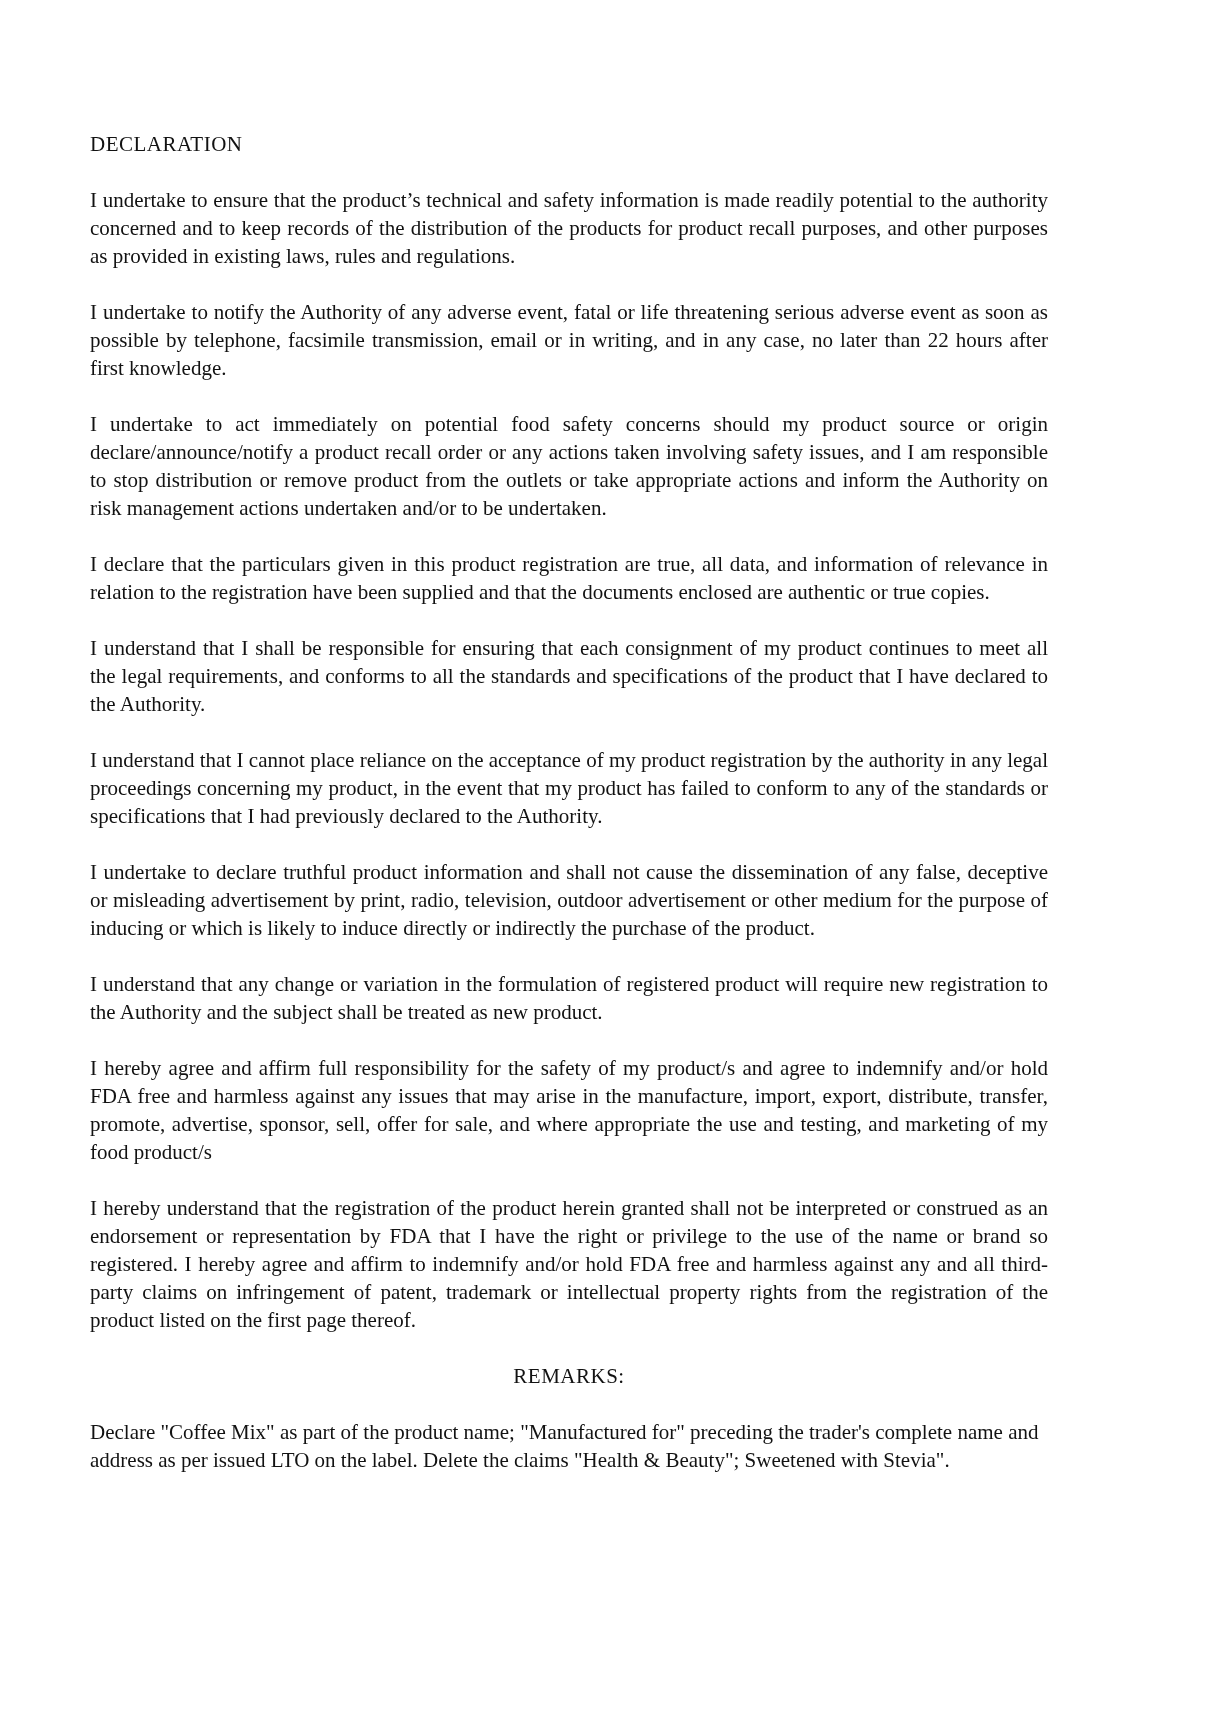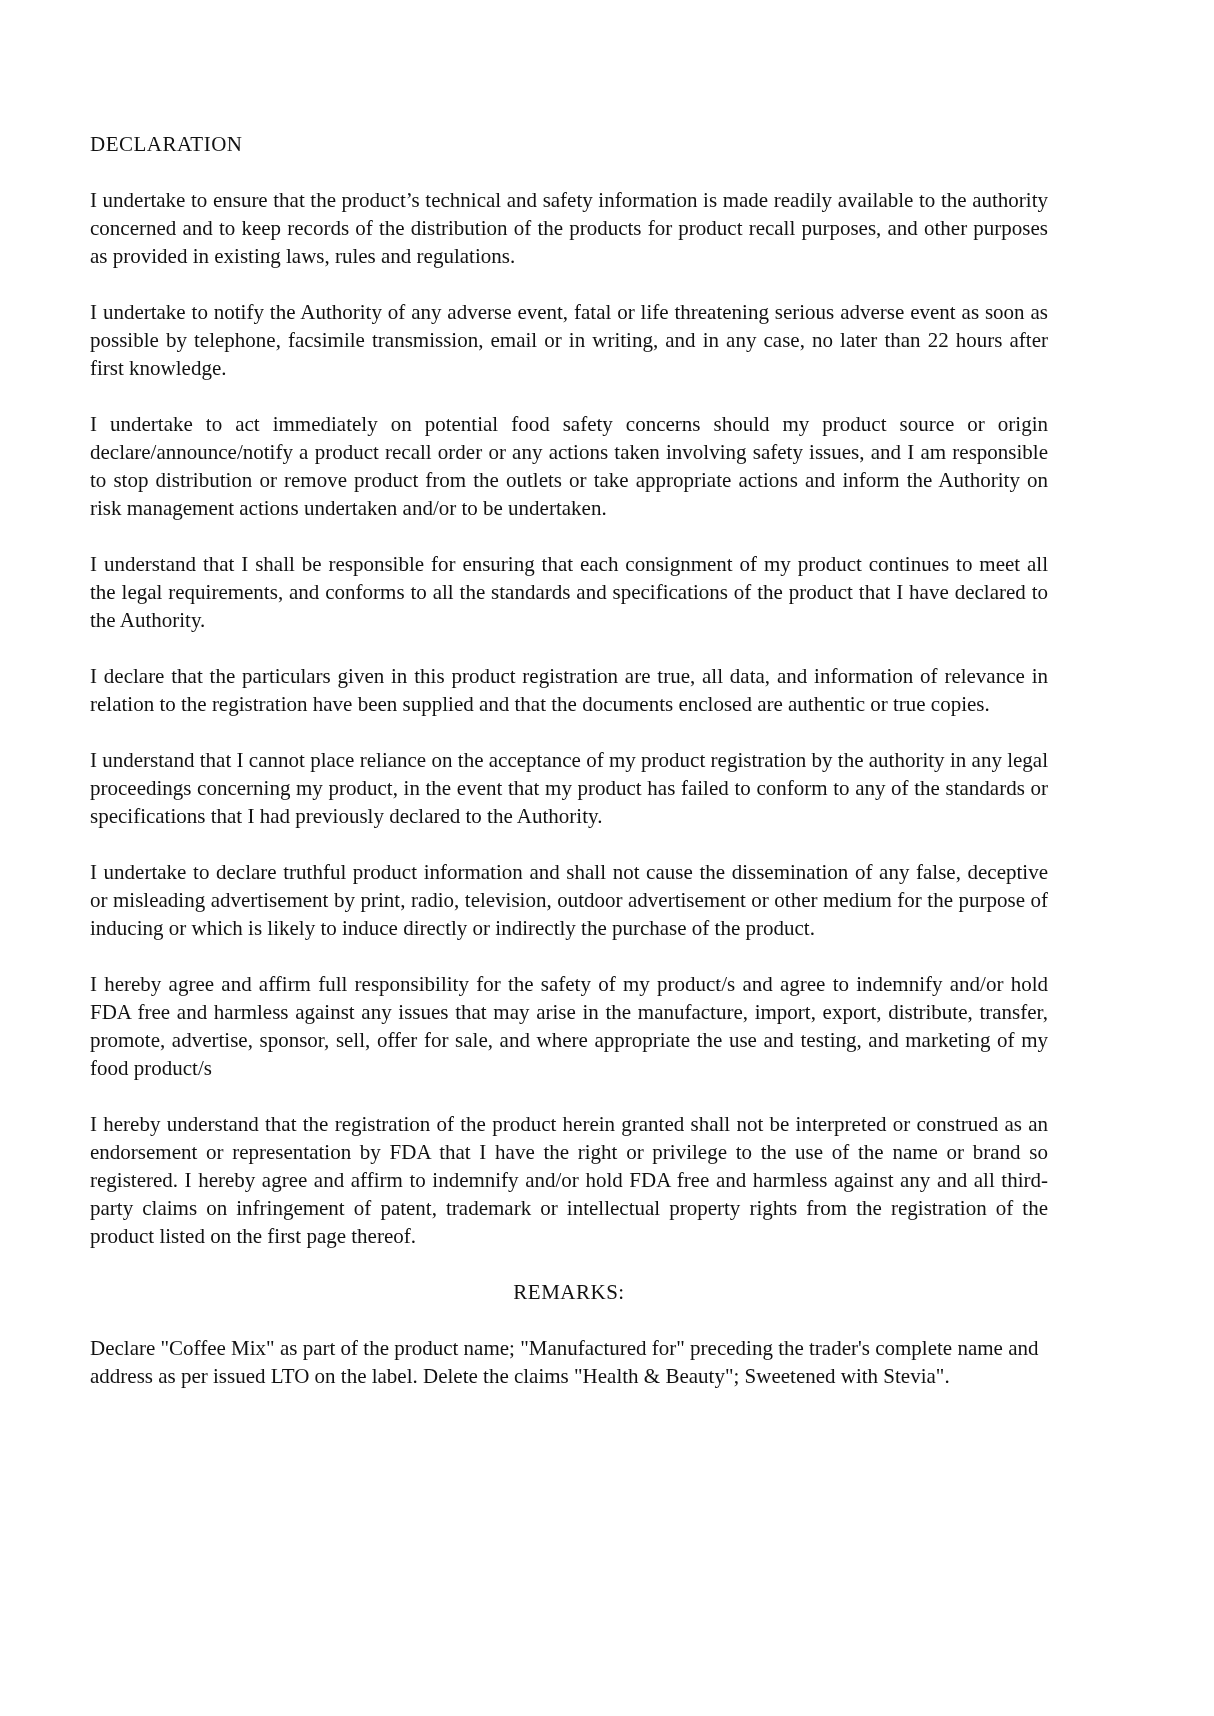--- a/index.html
+++ b/index.html
@@ -41,26 +41,27 @@
     margin: 0;
     text-align: left;
   }
 </style>
 </head>
 <body>
 
 <div class="page">
   <h1 class="doc-title">DECLARATION</h1>
 
-  <p class="para">I undertake to ensure that the product’s technical and safety information is made readily available to the authority concerned and to keep records of the distribution of the products for product recall purposes, and other purposes as provided in existing laws, rules and regulations.</p>
+  <p class="para">I undertake to ensure that the product’s technical and safety information is made readily potential to the authority concerned and to keep records of the distribution of the products for product recall purposes, and other purposes as provided in existing laws, rules and regulations.</p>
   <p class="para">I undertake to notify the Authority of any adverse event, fatal or life threatening serious adverse event as soon as possible by telephone, facsimile transmission, email or in writing, and in any case, no later than 22 hours after first knowledge.</p>
   <p class="para">I undertake to act immediately on potential food safety concerns should my product source or origin declare/announce/notify a product recall order or any actions taken involving safety issues, and I am responsible to stop distribution or remove product from the outlets or take appropriate actions and inform the Authority on risk management actions undertaken and/or to be undertaken.</p>
+  <p class="para">I declare that the particulars given in this product registration are true, all data, and information of relevance in relation to the registration have been supplied and that the documents enclosed are authentic or true copies.</p>
   <p class="para">I understand that I shall be responsible for ensuring that each consignment of my product continues to meet all the legal requirements, and conforms to all the standards and specifications of the product that I have declared to the Authority.</p>
-  <p class="para">I declare that the particulars given in this product registration are true, all data, and information of relevance in relation to the registration have been supplied and that the documents enclosed are authentic or true copies.</p>
   <p class="para">I understand that I cannot place reliance on the acceptance of my product registration by the authority in any legal proceedings concerning my product, in the event that my product has failed to conform to any of the standards or specifications that I had previously declared to the Authority.</p>
   <p class="para">I undertake to declare truthful product information and shall not cause the dissemination of any false, deceptive or misleading advertisement by print, radio, television, outdoor advertisement or other medium for the purpose of inducing or which is likely to induce directly or indirectly the purchase of the product.</p>
+  <p class="para">I understand that any change or variation in the formulation of registered product will require new registration to the Authority and the subject shall be treated as new product.</p>
   <p class="para">I hereby agree and affirm full responsibility for the safety of my product/s and agree to indemnify and/or hold FDA free and harmless against any issues that may arise in the manufacture, import, export, distribute, transfer, promote, advertise, sponsor, sell, offer for sale, and where appropriate the use and testing, and marketing of my food product/s</p>
   <p class="para">I hereby understand that the registration of the product herein granted shall not be interpreted or construed as an endorsement or representation by FDA that I have the right or privilege to the use of the name or brand so registered. I hereby agree and affirm to indemnify and/or hold FDA free and harmless against any and all third-party claims on infringement of patent, trademark or intellectual property rights from the registration of the product listed on the first page thereof.</p>
 
   <h2 class="remarks-heading">REMARKS:</h2>
 
   <p class="remarks-body">Declare "Coffee Mix" as part of the product name; "Manufactured for" preceding the trader's complete name and address as per issued LTO on the label. Delete the claims "Health &amp; Beauty"; Sweetened with Stevia".</p>
 </div>
 
 </body></html>

